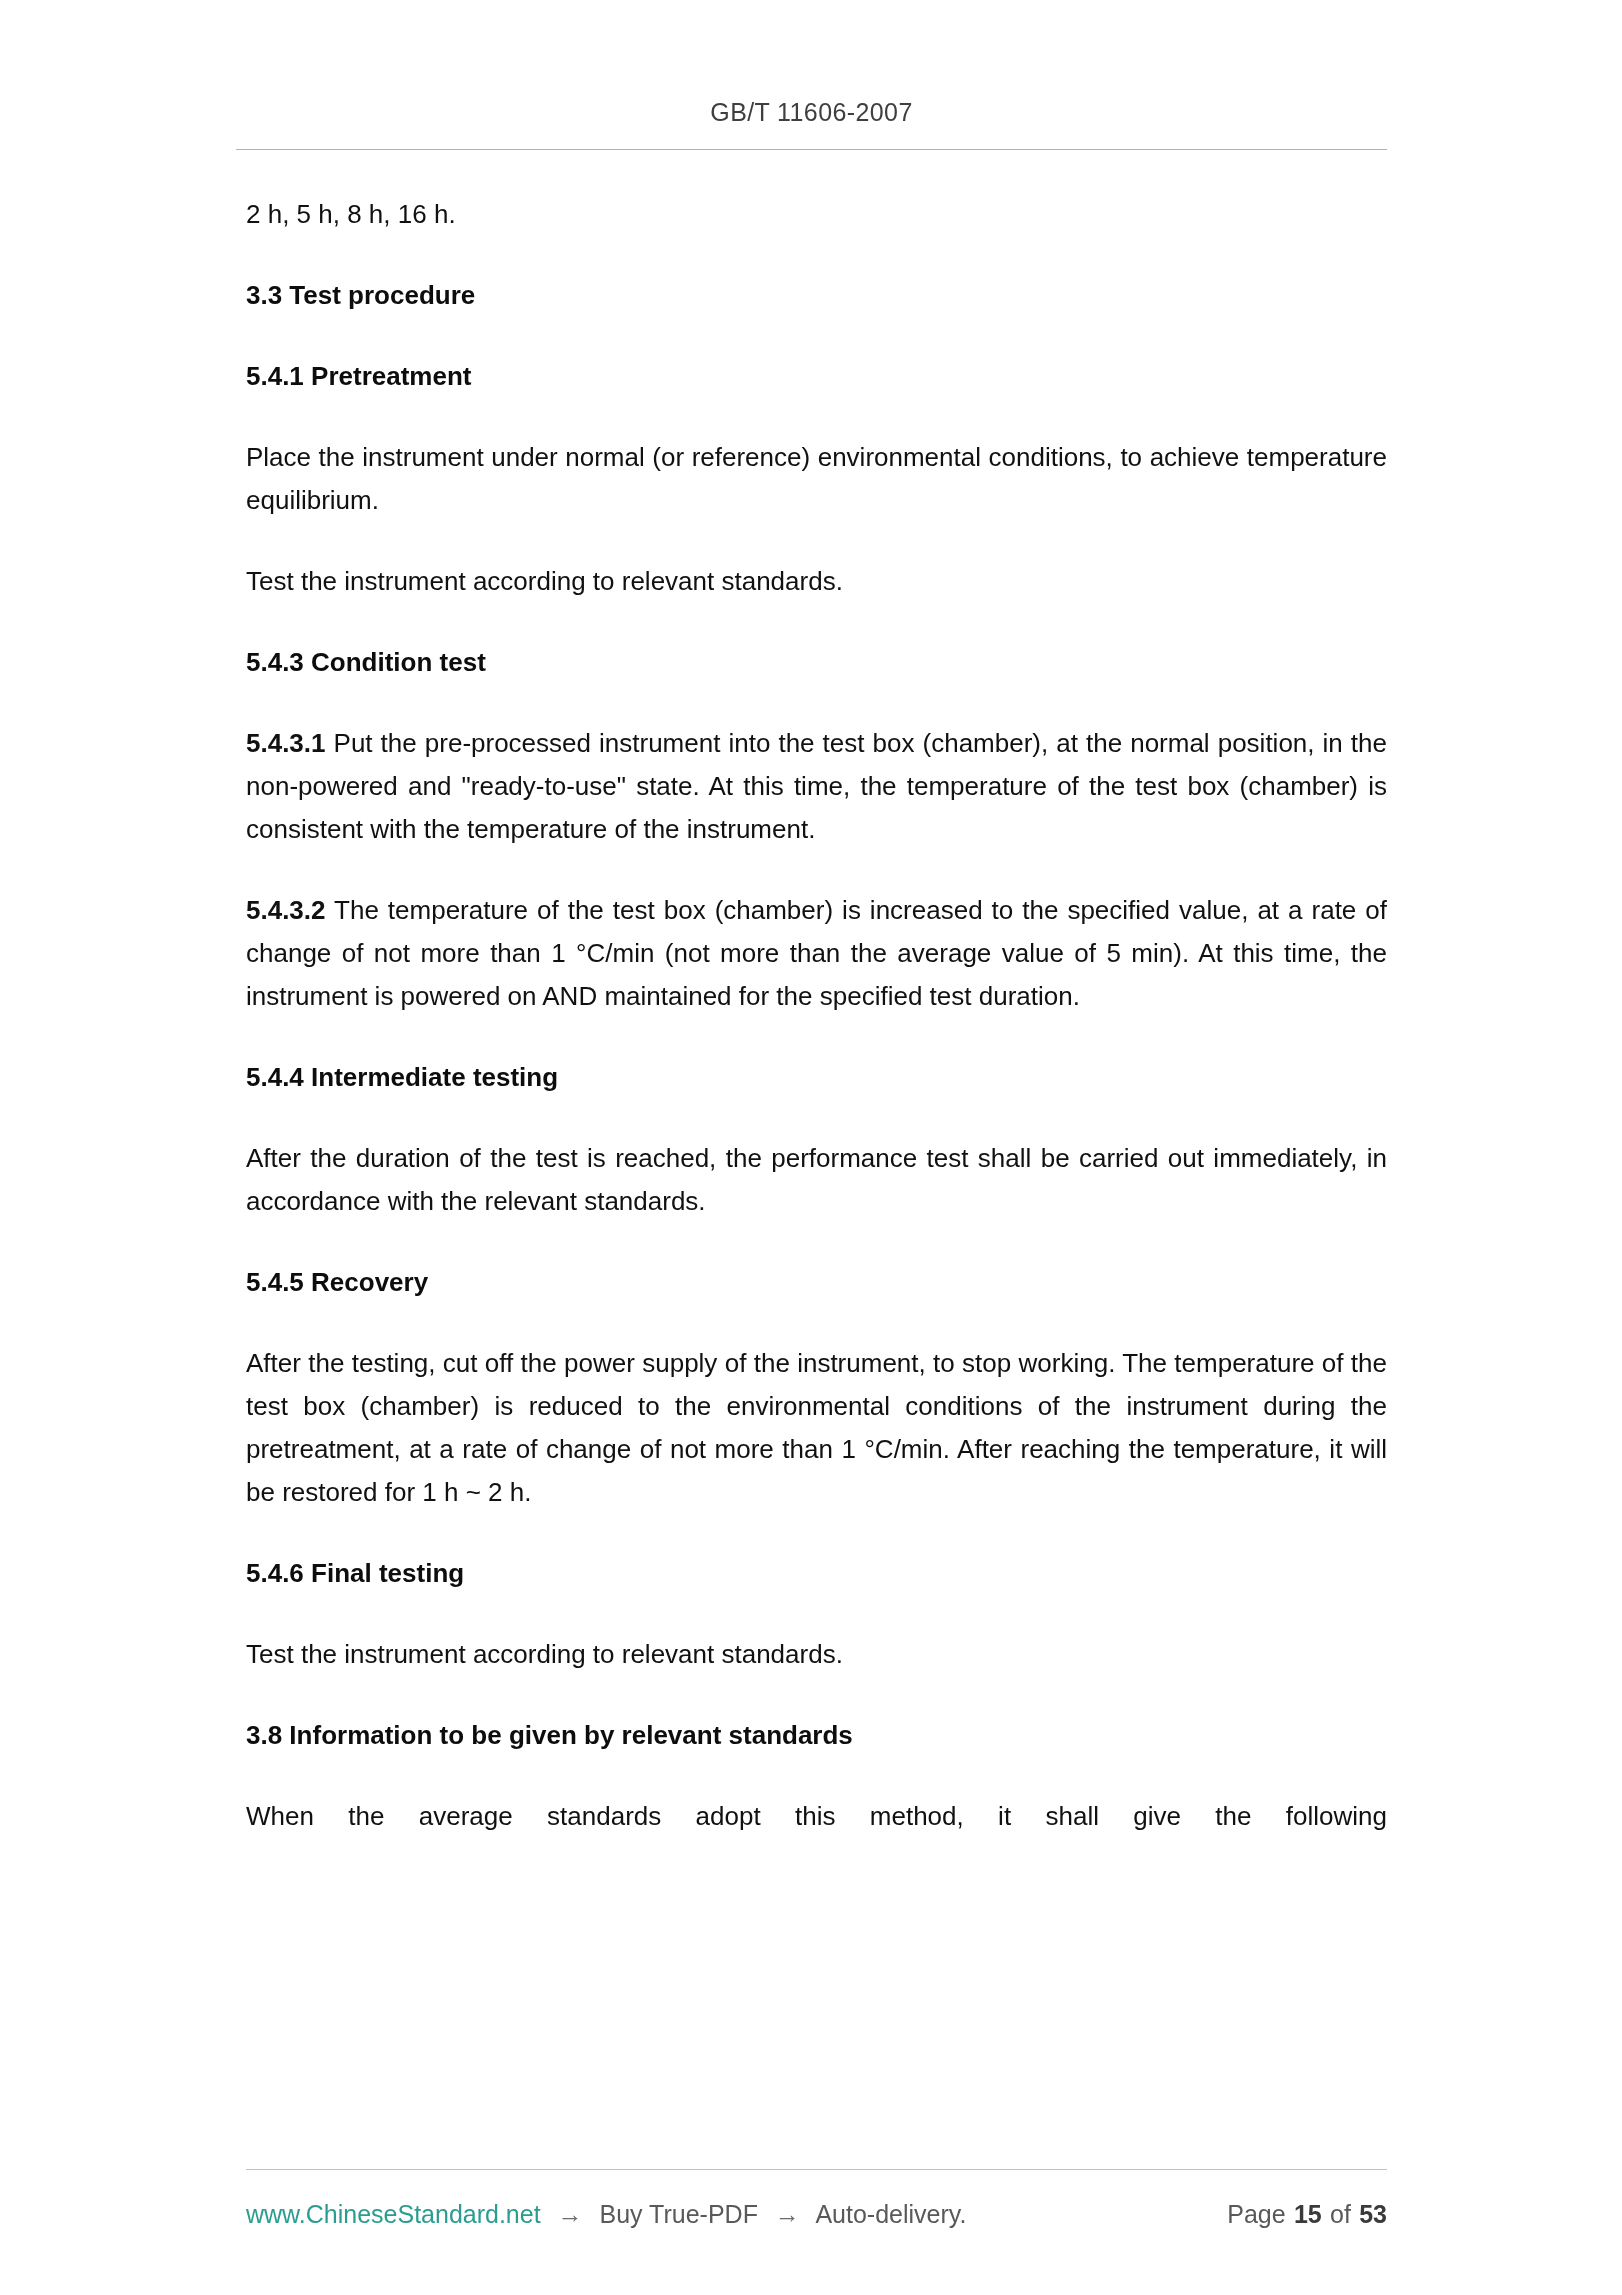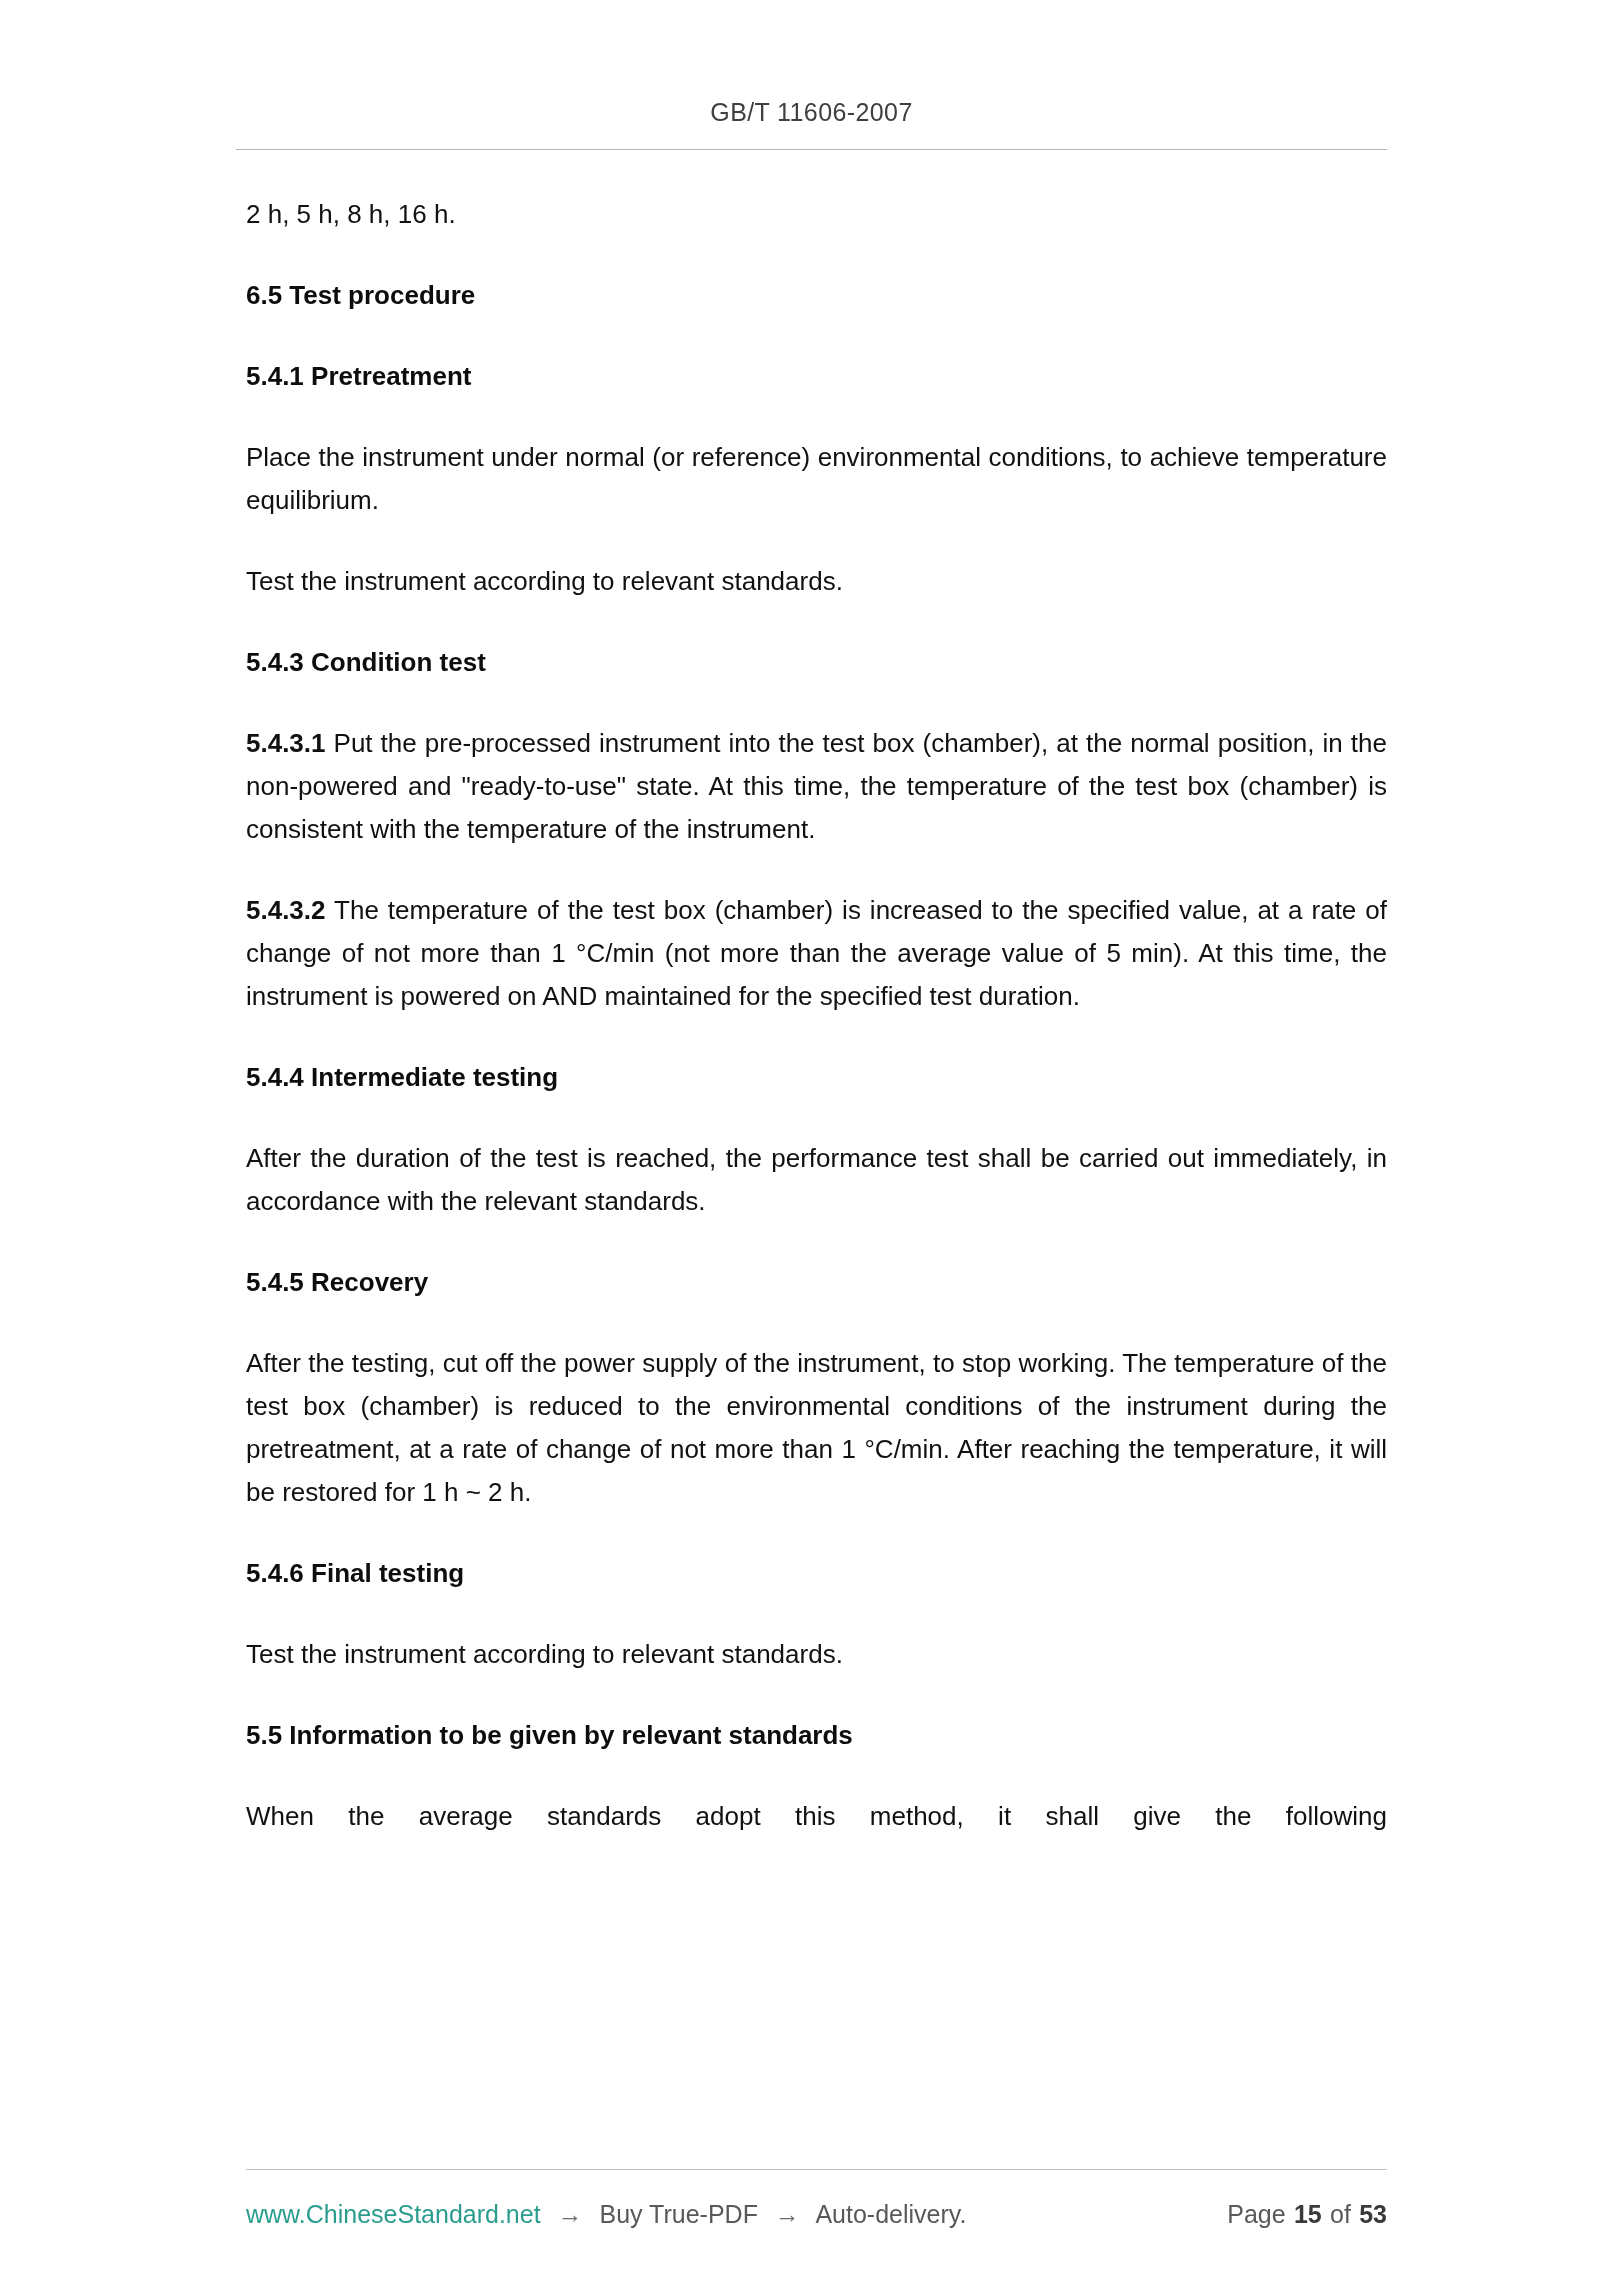--- a/index.html
+++ b/index.html
@@ -103,34 +103,34 @@
 
 <div class="page">
 
   <header class="page-header">
     <div class="doc-number">GB/T 11606-2007</div>
     <div class="header-rule"></div>
   </header>
 
   <main class="content" id="content">
       <p class="blk paragraph">2 h, 5 h, 8 h, 16 h.</p>
-      <h3 class="blk heading">6.5 Test procedure</h3>
+      <h3 class="blk heading">3.3 Test procedure</h3>
       <h3 class="blk heading">5.4.1 Pretreatment</h3>
       <p class="blk paragraph justify">Place the instrument under normal (or reference) environmental conditions, to achieve temperature equilibrium.</p>
       <p class="blk paragraph">Test the instrument according to relevant standards.</p>
       <h3 class="blk heading">5.4.3 Condition test</h3>
       <p class="blk paragraph justify"><span class="clause-num">5.4.3.1</span> Put the pre-processed instrument into the test box (chamber), at the normal position, in the non-powered and "ready-to-use" state. At this time, the temperature of the test box (chamber) is consistent with the temperature of the instrument.</p>
       <p class="blk paragraph justify"><span class="clause-num">5.4.3.2</span> The temperature of the test box (chamber) is increased to the specified value, at a rate of change of not more than 1 °C/min (not more than the average value of 5 min). At this time, the instrument is powered on AND maintained for the specified test duration.</p>
       <h3 class="blk heading">5.4.4 Intermediate testing</h3>
       <p class="blk paragraph justify">After the duration of the test is reached, the performance test shall be carried out immediately, in accordance with the relevant standards.</p>
       <h3 class="blk heading">5.4.5 Recovery</h3>
       <p class="blk paragraph justify">After the testing, cut off the power supply of the instrument, to stop working. The temperature of the test box (chamber) is reduced to the environmental conditions of the instrument during the pretreatment, at a rate of change of not more than 1 °C/min. After reaching the temperature, it will be restored for 1 h ~ 2 h.</p>
       <h3 class="blk heading">5.4.6 Final testing</h3>
       <p class="blk paragraph">Test the instrument according to relevant standards.</p>
-      <h3 class="blk heading">5.5 Information to be given by relevant standards</h3>
+      <h3 class="blk heading">3.8 Information to be given by relevant standards</h3>
       <p class="blk paragraph justify justify-last">When the average standards adopt this method, it shall give the following</p>
     </main>
 
   <footer class="page-footer">
     <div class="footer-rule"></div>
     <div class="footer-row">
       <div class="footer-left">
         <a class="footer-link" href="#">www.ChineseStandard.net</a>
         <span class="footer-arrow">→</span>
         <span class="footer-text">Buy True-PDF</span>

